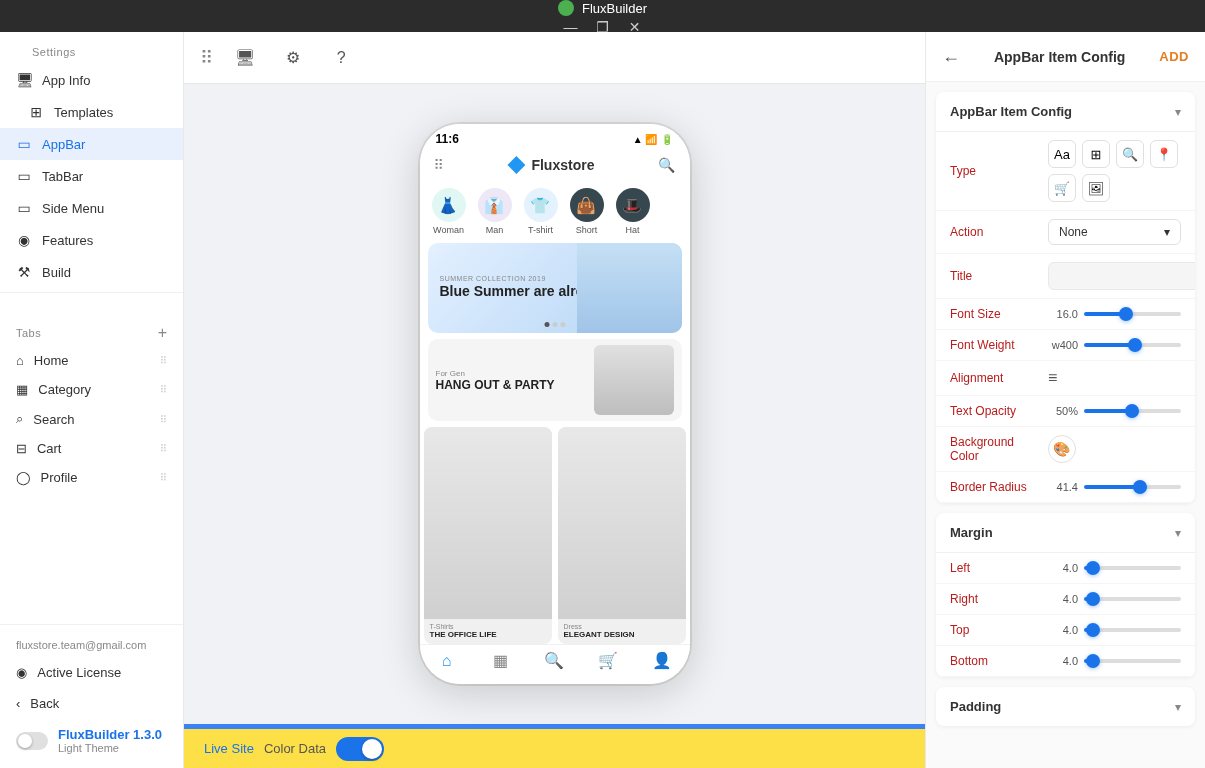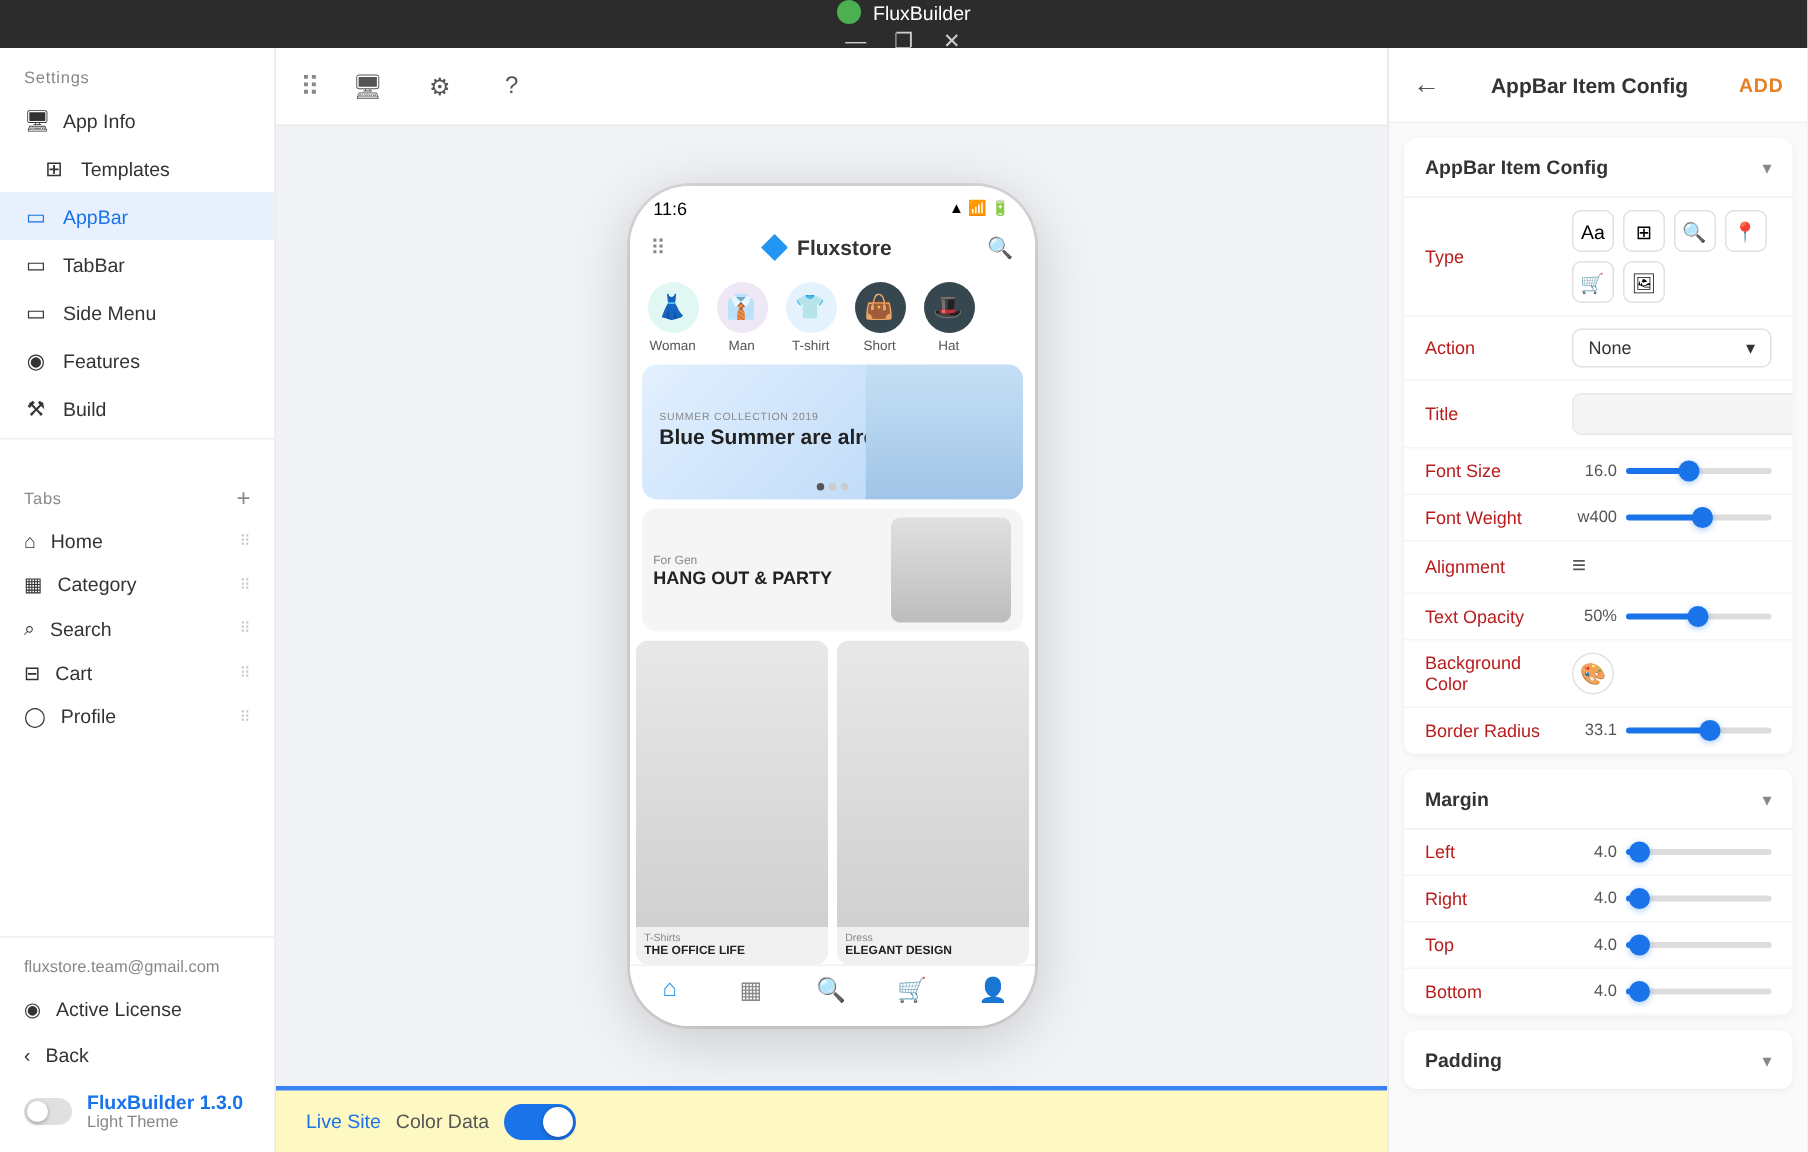--- a/index.html
+++ b/index.html
@@ -30,21 +30,21 @@
       background: #fff;
       border-right: 1px solid #e8e8e8;
       display: flex;
       flex-direction: column;
       flex-shrink: 0;
       overflow-y: auto;
     }
     .sidebar-section-label {
       font-size: 11px;
       color: #888;
-      padding: 14px 16px 6px;
+      padding: 14px 32px 6px;
       font-weight: 500;
       letter-spacing: 0.5px;
     }
     .sidebar-item {
       display: flex;
       align-items: center;
       gap: 10px;
       padding: 8px 16px;
       font-size: 13px;
       color: #333;
@@ -131,21 +131,21 @@
     }
     .phone-status-bar {
       background: #fff;
       padding: 8px 16px 4px;
       display: flex;
       align-items: center;
       justify-content: space-between;
       font-size: 10px;
       font-weight: 600;
     }
-    .status-time { font-size: 12px; font-weight: 400; }
+    .status-time { font-size: 12px; font-weight: 700; }
     .status-icons { display: flex; align-items: center; gap: 3px; font-size: 10px; }
 
     .phone-app-bar {
       display: flex;
       align-items: center;
       justify-content: space-between;
       padding: 6px 14px;
       background: #fff;
     }
     .phone-app-bar-logo { display: flex; align-items: center; gap: 6px; }
@@ -265,22 +265,22 @@
       align-items: center;
       justify-content: center;
       font-size: 16px;
       color: #888;
     }
     .nav-item.active { color: #2196F3; }
 
     
     .bottom-bar {
       height: 44px;
-      background: #fef9c3;
-      border-top: 3px solid #3b82f6;
+      background: #fde047;
+      border-top: 5px solid #3b82f6;
       display: flex;
       align-items: center;
       justify-content: flex-end;
       padding: 0 20px;
       gap: 16px;
     }
     .bottom-bar-left { flex: 1; display: flex; align-items: center; gap: 10px; }
     .site-label { font-size: 13px; color: #1a73e8; font-weight: 500; }
     .demo-label { font-size: 13px; color: #555; }
     .toggle-track {
@@ -739,21 +739,21 @@
       <div class="prop-row">
         <span class="prop-label">Background Color</span>
         <div class="prop-content">
           <div class="color-picker-icon">🎨</div>
         </div>
       </div>
 
       <div class="prop-row">
         <span class="prop-label">Border Radius</span>
         <div class="prop-content">
-          <span class="slider-value">33.1</span>
+          <span class="slider-value">41.4</span>
           <div class="slider-container">
             <div class="slider-track" style="--fill: 60%">
               <div class="slider-thumb" style="--thumb-pos: 58%"></div>
             </div>
           </div>
         </div>
       </div>
     </div>
 
     <div class="panel-section" style="margin-top: 10px;">

